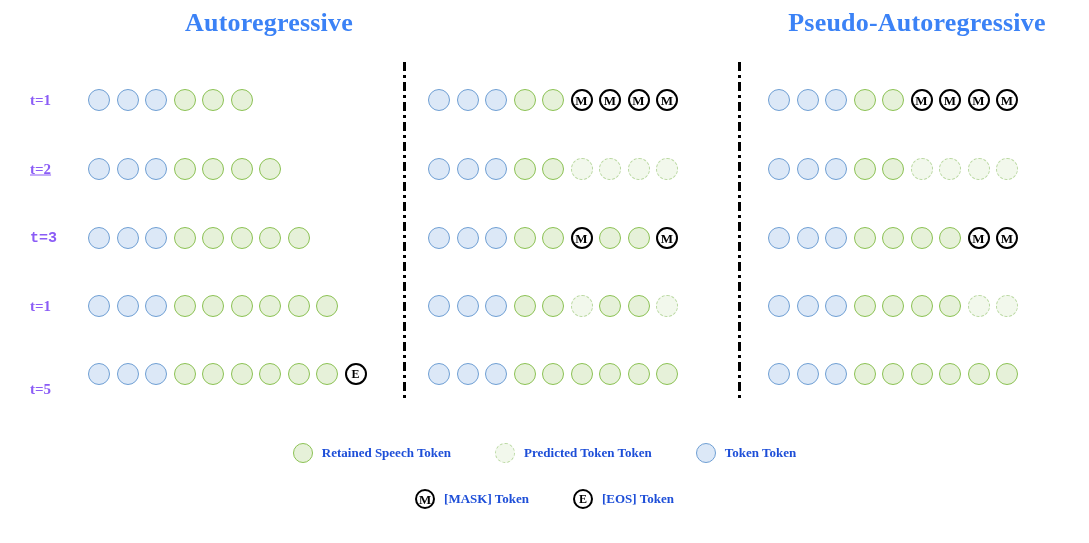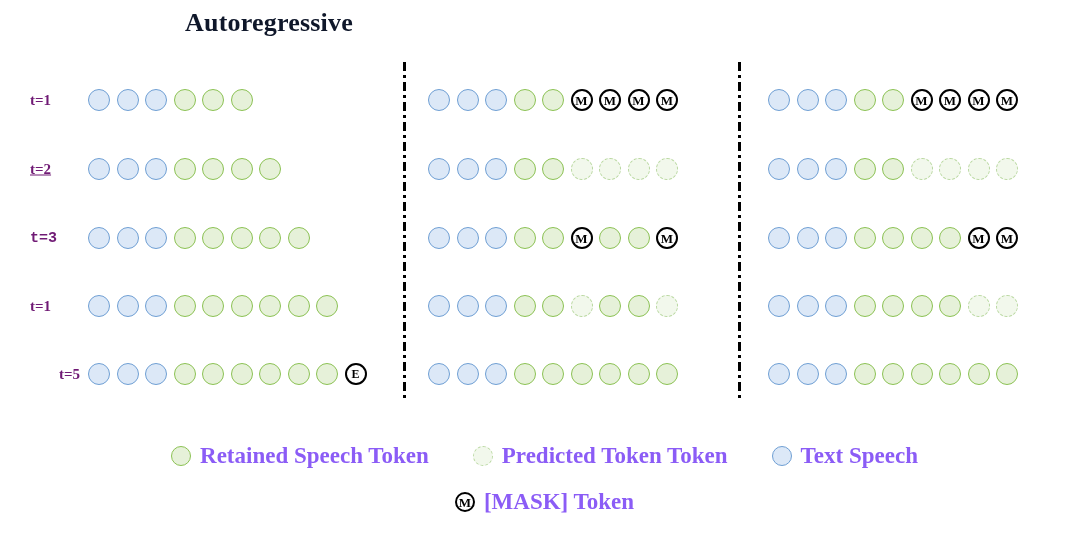--- a/index.html
+++ b/index.html
@@ -31,21 +31,21 @@
     height: 44px;
   }
   .col-title {
     position: absolute;
     top: 0;
     font-family: "Liberation Serif", serif;
     font-weight: bold;
     font-size: 26px;
     letter-spacing: 0.2px;
     white-space: nowrap;
-    color: #0f172a;
+    color: #3b82f6;
     text-align: center;
   }
   .col-title.c0 { left: 134px; width: 270px; }
   .col-title.c1 { left: 420px; width: 300px; }
   .col-title.c2 { left: 752px; width: 330px; }
 
   
   .divider {
     position: absolute;
     top: 62px;
@@ -67,21 +67,21 @@
   .divider.d2 { left: 738px; }
 
   
   .grid { position: absolute; top: 0; left: 0; width: 1089px; height: 420px; }
 
   .row-label {
     position: absolute;
     font-family: "Liberation Serif", serif;
     font-weight: bold;
     font-size: 15px;
-    color: #701a75;
+    color: #8b5cf6;
     left: 30px;
     width: 50px;
     text-align: left;
     transform: translateY(-50%);
     white-space: nowrap;
   }
 
   .token-row {
     position: absolute;
     display: flex;
@@ -157,44 +157,45 @@
 
   .legend-item {
     display: flex;
     flex-direction: row;
     align-items: center;
     gap: 9px;
   }
   .legend-item .lbl {
     font-family: "Liberation Serif", serif;
     font-weight: bold;
-    font-size: 23px;
-    color: #8b5cf6;
+    font-size: 13px;
+    color: #1d4ed8;
     white-space: nowrap;
   }
   .legend-item .tok { width: 20px; height: 20px; }
 </style>
 </head>
 <body>
 
 <div id="figure">
 
   <div class="headers">
     <div class="col-title c0">Autoregressive</div>
+    <div class="col-title c2">Pseudo-Autoregressive</div>
   </div>
 
   <div class="divider d1"></div>
   <div class="divider d2"></div>
 
   <div class="grid" id="grid">
       <div class="row-label" style="top: 100px;">t=1</div>
       <div class="row-label" style="top: 169px; text-decoration: underline;">t=2</div>
       <div class="row-label" style="top: 238px; font-family: Liberation Mono, monospace;">t=3</div>
       <div class="row-label" style="top: 306px;">t=1</div>
-      <div class="row-label" style="top: 374px; margin-left: 29px;">t=5</div>
+      <div class="row-label" style="top: 389px;">t=5</div>
       <div class="token-row col0" style="top: 100px;">
         <span class="tok text"></span>
         <span class="tok text"></span>
         <span class="tok text"></span>
         <span class="tok retained"></span>
         <span class="tok retained"></span>
         <span class="tok retained"></span>
       </div>
       <div class="token-row col0" style="top: 169px;">
         <span class="tok text"></span>
@@ -355,24 +356,28 @@
         <div class="legend-item">
           <span class="tok retained"></span>
           <span class="lbl">Retained Speech Token</span>
         </div>
         <div class="legend-item">
           <span class="tok predicted"></span>
           <span class="lbl">Predicted Token Token</span>
         </div>
         <div class="legend-item">
           <span class="tok text"></span>
-          <span class="lbl">Text Speech</span>
+          <span class="lbl">Token Token</span>
         </div>
       </div>
     <div class="legend-row r2" id="legend-row-2">
         <div class="legend-item">
           <span class="tok mask" data-glyph="M"></span>
           <span class="lbl">[MASK] Token</span>
         </div>
+        <div class="legend-item">
+          <span class="tok eos" data-glyph="E"></span>
+          <span class="lbl">[EOS] Token</span>
+        </div>
       </div>
   </div>
 
 </div>
 
 </body></html>

